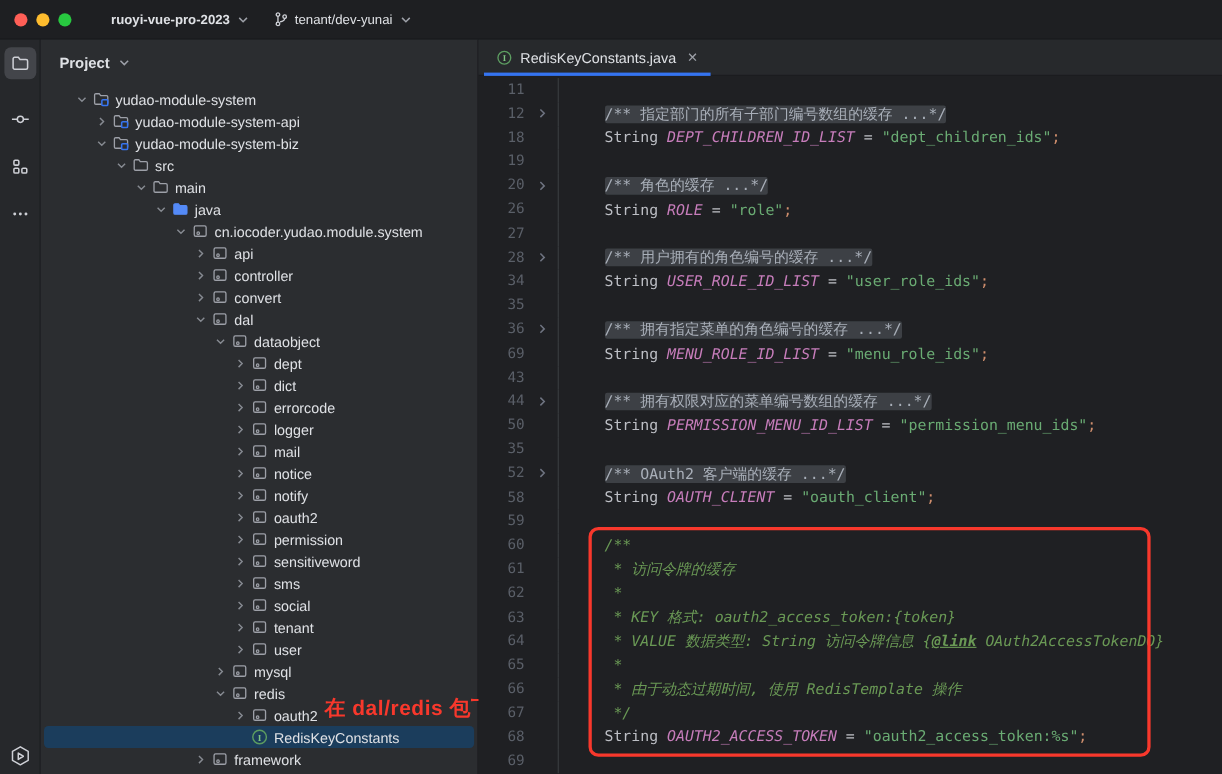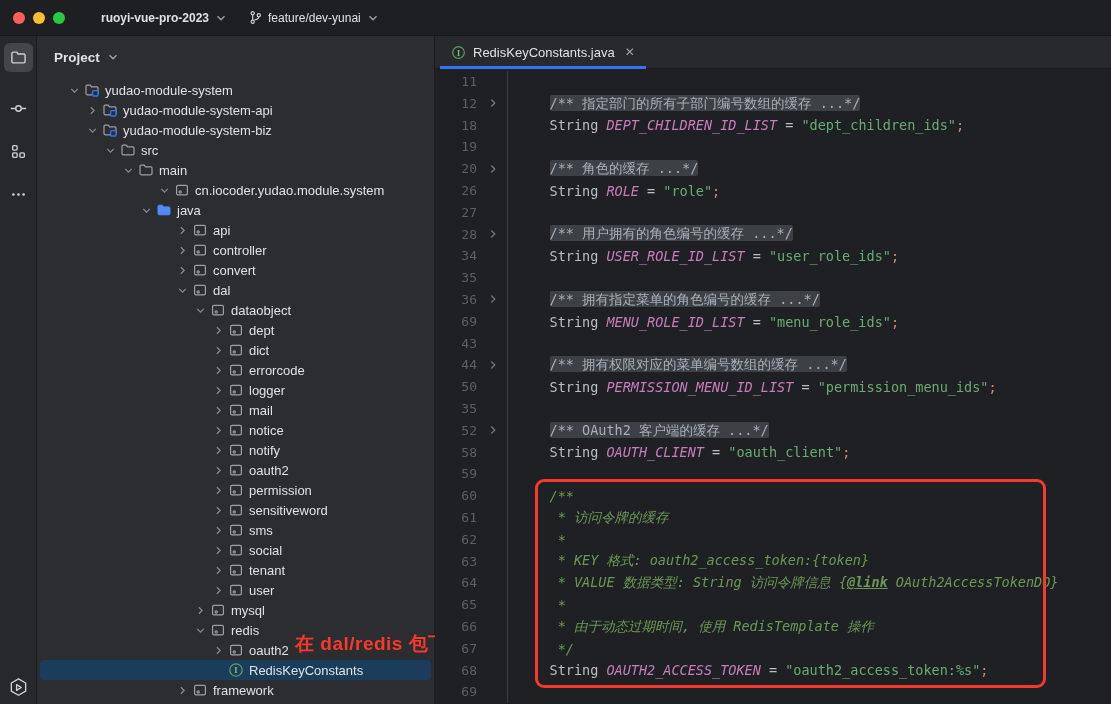--- a/index.html
+++ b/index.html
@@ -90,21 +90,21 @@
         <path d="M4 6l4 4 4-4"></path>
       </svg>
   </div>
   <div class="tb-item" style="margin-left:4px">
     <svg class="glyph" viewBox="0 0 16 16" fill="none" stroke="currentColor" stroke-width="1.3">
       <circle cx="5" cy="3.5" r="1.7"></circle>
         <circle cx="5" cy="12.5" r="1.7"></circle>
         <circle cx="11.5" cy="5.5" r="1.7"></circle>
       <path d="M5 5.2v5.6M11.5 7.2c0 2.2-2.5 3-4.6 3.4"></path>
     </svg>
-    <span>feature/dev-yunai</span>
+    <span>tenant/dev-yunai</span>
     <svg class="chev" viewBox="0 0 16 16" fill="none" stroke="currentColor" stroke-width="1.6">
         <path d="M4 6l4 4 4-4"></path>
       </svg>
   </div>
 </div>
 
 <div class="main">
 
   <div class="stripe">
     <div class="stripe-btn sel">
@@ -209,46 +209,46 @@
               <path d="M4 6l4 4 4-4" fill="none" stroke="currentColor" stroke-width="1.6"></path>
             </svg>
           </span>
           <span class="titem-icon">
             <svg viewBox="0 0 16 16" width="16" height="16">
               <path d="M2 4.4c0-.7.5-1.2 1.2-1.2h3l1.3 1.7h5.3c.7 0 1.2.5 1.2 1.2v5.5c0 .7-.5 1.2-1.2 1.2H3.2c-.7 0-1.2-.5-1.2-1.2z" fill="none" stroke="#9DA0A8" stroke-width="1.2"></path>
             </svg>
           </span>
           <span class="tlabel">main</span>
         </div>
+        <div class="tree-row" style="padding-left: 98px;">
+          <span class="twisty">
+            <svg viewBox="0 0 16 16" width="16" height="16">
+              <path d="M4 6l4 4 4-4" fill="none" stroke="currentColor" stroke-width="1.6"></path>
+            </svg>
+          </span>
+          <span class="titem-icon">
+            <svg viewBox="0 0 16 16" width="16" height="16">
+              <path d="M2 4.4c0-.7.5-1.2 1.2-1.2h3l1.3 1.7h5.3c.7 0 1.2.5 1.2 1.2v5.5c0 .7-.5 1.2-1.2 1.2H3.2c-.7 0-1.2-.5-1.2-1.2z" fill="#548AF7" stroke="#548AF7" stroke-width="1"></path>
+            </svg>
+          </span>
+          <span class="tlabel">java</span>
+        </div>
         <div class="tree-row" style="padding-left: 116px;">
           <span class="twisty">
             <svg viewBox="0 0 16 16" width="16" height="16">
               <path d="M4 6l4 4 4-4" fill="none" stroke="currentColor" stroke-width="1.6"></path>
             </svg>
           </span>
           <span class="titem-icon">
             <svg viewBox="0 0 16 16" width="16" height="16">
               <rect x="2.6" y="3.4" width="10.8" height="9.4" rx="1.4" fill="none" stroke="#9DA0A8" stroke-width="1.2"></rect>
               <circle cx="6.2" cy="10" r="1.15" fill="none" stroke="#9DA0A8" stroke-width="1.1"></circle>
             </svg>
           </span>
           <span class="tlabel">cn.iocoder.yudao.module.system</span>
-        </div>
-        <div class="tree-row" style="padding-left: 98px;">
-          <span class="twisty">
-            <svg viewBox="0 0 16 16" width="16" height="16">
-              <path d="M4 6l4 4 4-4" fill="none" stroke="currentColor" stroke-width="1.6"></path>
-            </svg>
-          </span>
-          <span class="titem-icon">
-            <svg viewBox="0 0 16 16" width="16" height="16">
-              <path d="M2 4.4c0-.7.5-1.2 1.2-1.2h3l1.3 1.7h5.3c.7 0 1.2.5 1.2 1.2v5.5c0 .7-.5 1.2-1.2 1.2H3.2c-.7 0-1.2-.5-1.2-1.2z" fill="#548AF7" stroke="#548AF7" stroke-width="1"></path>
-            </svg>
-          </span>
-          <span class="tlabel">java</span>
         </div>
         <div class="tree-row" style="padding-left: 134px;">
           <span class="twisty">
             <svg viewBox="0 0 16 16" width="16" height="16">
               <path d="M6 4l4 4-4 4" fill="none" stroke="currentColor" stroke-width="1.6"></path>
             </svg>
           </span>
           <span class="titem-icon">
             <svg viewBox="0 0 16 16" width="16" height="16">
               <rect x="2.6" y="3.4" width="10.8" height="9.4" rx="1.4" fill="none" stroke="#9DA0A8" stroke-width="1.2"></rect>

